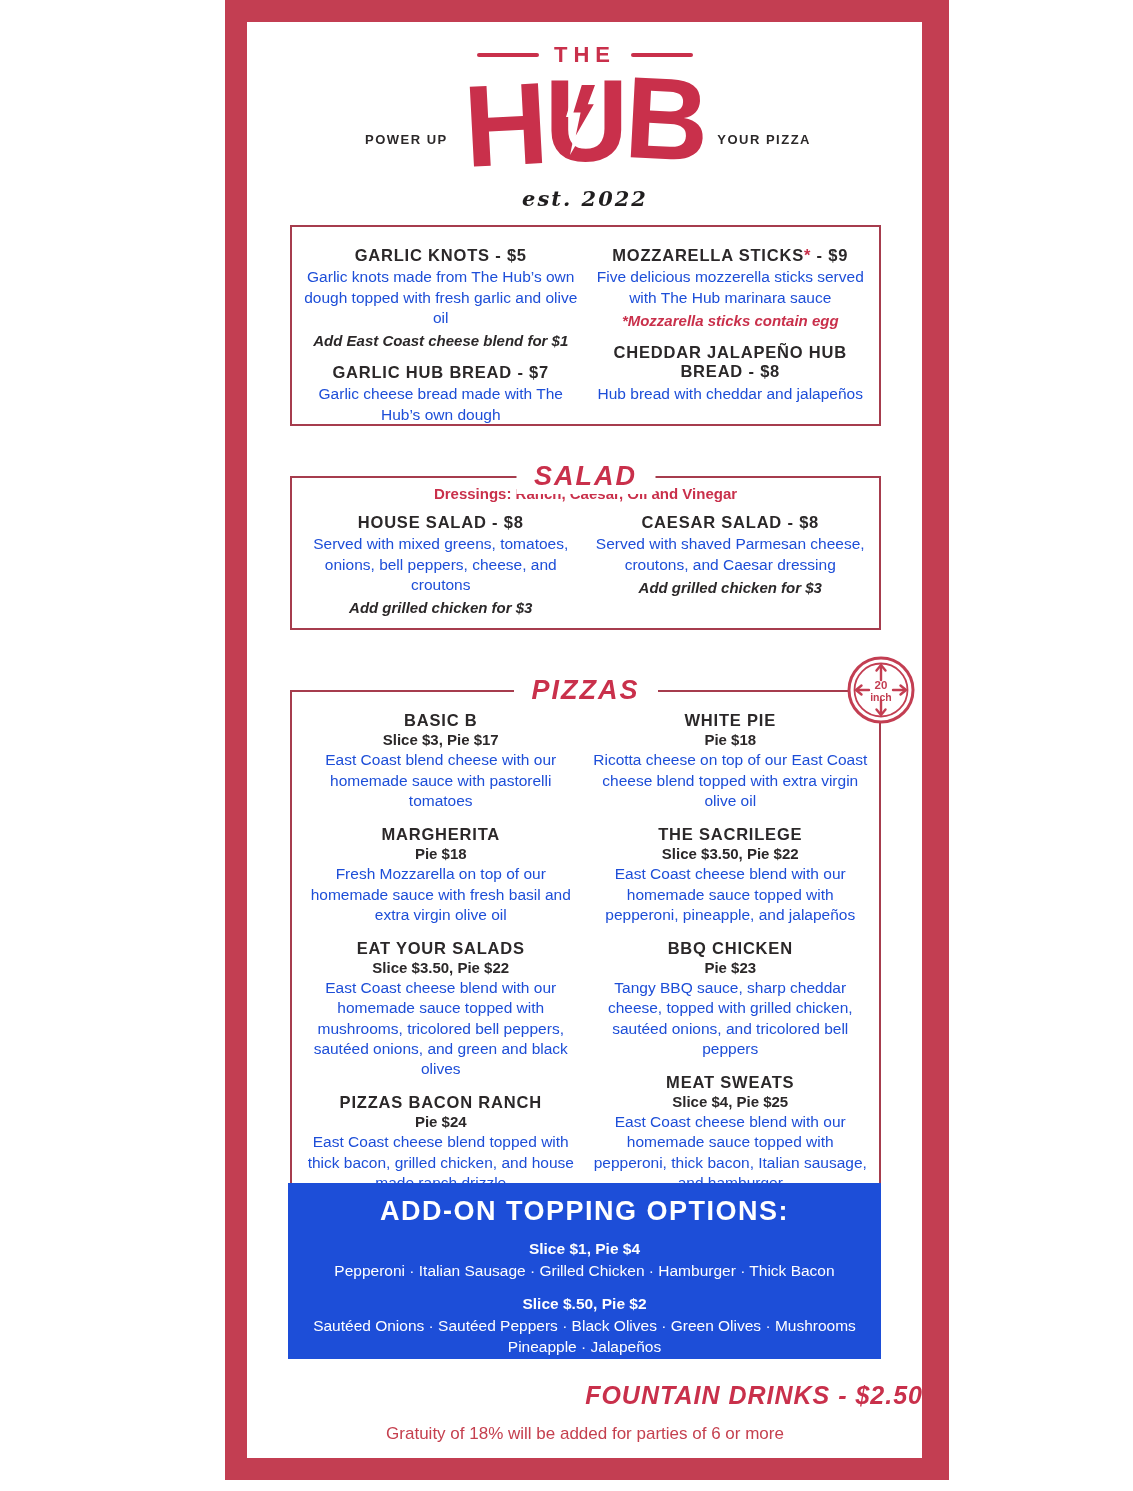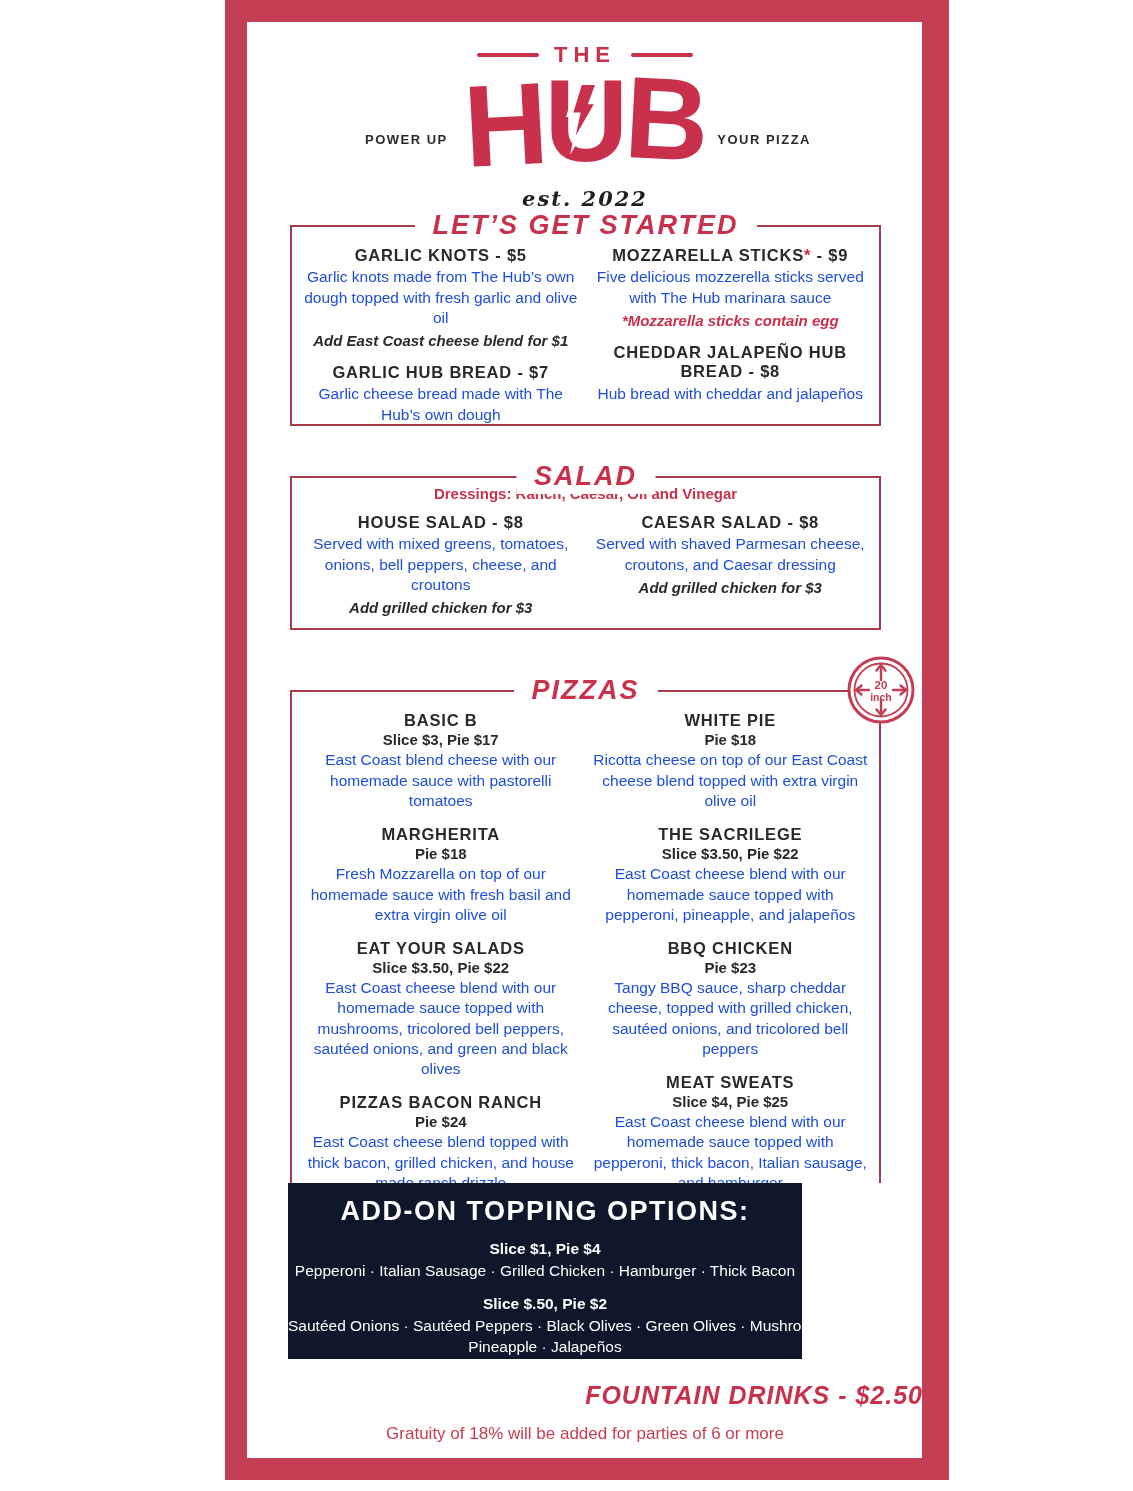--- a/index.html
+++ b/index.html
@@ -60,22 +60,22 @@
   .mi-note  { font-size:15px; font-weight:bold; font-style:italic; color:#2b2829; margin-top:4px; }
   .mi-note.red { color:#c9304b; }
   .star { color:#c9304b; }
   .dressings { text-align:center; font-size:15px; font-weight:bold; color:#c9304b; margin-top:7px; margin-bottom:-8px; }
 
   
   .badge { position:absolute; left:846px; top:655px; width:70px; height:70px; }
 
   
   .addons {
-    position:absolute; left:288px; top:1183px; width:514px; height:176px;
-    background:#0f172a; color:#ffffff; text-align:center; padding-top:13px;
+    position:absolute; left:288px; top:1183px; width:593px; height:176px;
+    background:#1d4ed8; color:#ffffff; text-align:center; padding-top:13px;
   }
   .addons-title { font-size:27px; font-weight:bold; letter-spacing:1.5px; }
   .addon-price  { font-size:15.5px; font-weight:bold; margin-top:13px; }
   .addon-line   { font-size:15.5px; margin-top:3px; white-space:nowrap; line-height:1.35; }
 
   
   .drinks {
     position:absolute; left:247px; top:1381px; width:676px; text-align:right;
     font-size:25px; font-weight:bold; font-style:italic; letter-spacing:1px; color:#c9304b;
   }
@@ -107,21 +107,20 @@
         </svg>
       </span>
       <span class="hub-letter l-b">B</span>
     </div>
     <span class="side-tag right">YOUR PIZZA</span>
   </div>
   <div class="est">est. 2022</div>
 </div>
 
 <div class="box" id="box-started">
-  <div class="box-title">LET’S GET STARTED</div>
   <div class="cols">
     <div class="col">
       <div class="mi">
         <div class="mi-name">GARLIC KNOTS - $5</div>
         <div class="mi-desc">Garlic knots made from The Hub’s own dough topped with fresh garlic and olive oil</div>
         <div class="mi-note">Add East Coast cheese blend for $1</div>
       </div>
       <div class="mi">
         <div class="mi-name">GARLIC HUB BREAD - $7</div>
         <div class="mi-desc">Garlic cheese bread made with The Hub’s own dough</div>

